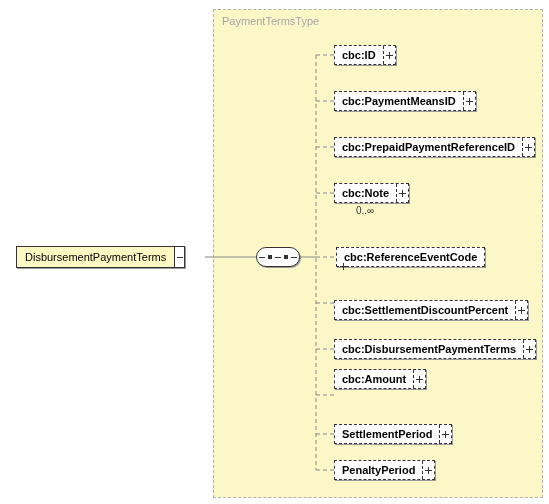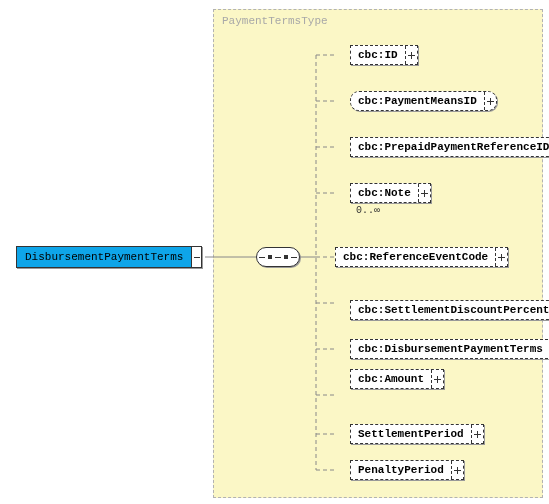--- a/index.html
+++ b/index.html
@@ -12,37 +12,36 @@
     color: #000;
     width: 549px;
     height: 504px;
     position: relative;
     overflow: hidden;
   }
   .canvas {
     position: relative;
     width: 505px;
     height: 504px;
-    font-family: Liberation Mono, monospace;
   }
   .type-box {
     position: absolute;
     border: 1px dashed #b2b2b2;
     background: #fbf7c6;
   }
   .type-label {
     position: absolute;
     color: #a8a8a8;
     font-size: 11px;
   }
   .root-node {
     position: absolute;
     display: flex;
     align-items: stretch;
-    background: #0ea5e9;
+    background: #fef9c3;
     border: 1px solid #333;
   }
   .root-node .lbl {
     padding: 4px 8px;
     white-space: nowrap;
   }
   .root-node .bar {
     width: 10px;
     border-left: 1px solid #333;
     background: #fff;
@@ -73,21 +72,21 @@
   }
   .seq .dash {
     width: 6px; height: 1px; background: #333;
   }
   .child {
     position: absolute;
     display: flex;
     align-items: stretch;
     background: #fff;
   }
-  .child.dashed { border: 1px dashed #333; margin-left: 16px; }
+  .child.dashed { border: 1px dashed #333; }
   .child .lbl {
     padding: 3px 7px;
     white-space: nowrap;
     font-weight: bold;
     font-size: 11px;
   }
   .child .plus {
     width: 12px;
     border-left-width: 1px;
     border-left-style: inherit;
@@ -169,37 +168,37 @@
     <path d="M 316 395 H 334" class="dashed"></path>
     <path d="M 316 434 H 334" class="dashed"></path>
     <path d="M 316 470 H 334" class="dashed"></path>
   </svg>
 
   <div class="child dashed shadow" style="left:334px; top:45px;">
     <span class="lbl">cbc:ID</span>
     <span class="plus"></span>
   </div>
 
-  <div class="child dashed shadow" style="left:334px; top:91px;border-radius:9px;">
+  <div class="child dashed shadow" style="left:334px; top:91px;">
     <span class="lbl">cbc:PaymentMeansID</span>
     <span class="plus"></span>
   </div>
 
   <div class="child dashed shadow" style="left:334px; top:183px;">
     <span class="lbl">cbc:Note</span>
     <span class="plus"></span>
   </div>
 
   <div class="child dashed shadow" style="left:334px; top:137px;">
     <span class="lbl">cbc:PrepaidPaymentReferenceID</span>
     <span class="plus"></span>
   </div>
   <div class="card" style="left:356px; top:205px;">0..∞</div>
 
-  <div class="child dashed shadow" style="left:319px; top:247px;">
+  <div class="child dashed shadow" style="left:336px; top:247px;flex-direction:column;">
     <span class="lbl">cbc:ReferenceEventCode</span>
     <span class="plus"></span>
   </div>
 
   <div class="child dashed shadow" style="left:334px; top:300px;">
     <span class="lbl">cbc:SettlementDiscountPercent</span>
     <span class="plus"></span>
   </div>
 
   <div class="child dashed shadow" style="left:334px; top:339px;">

